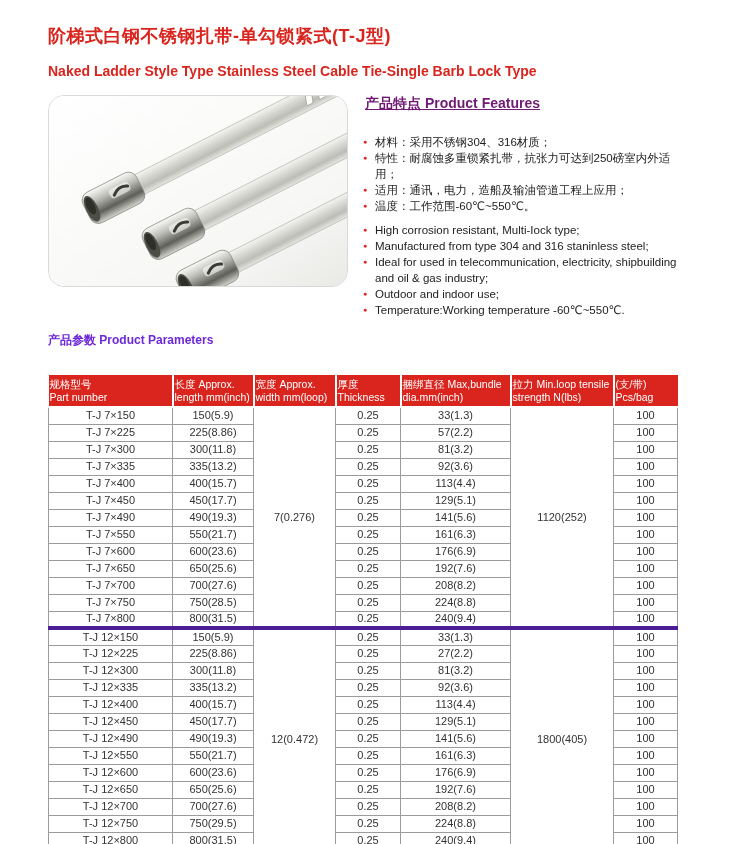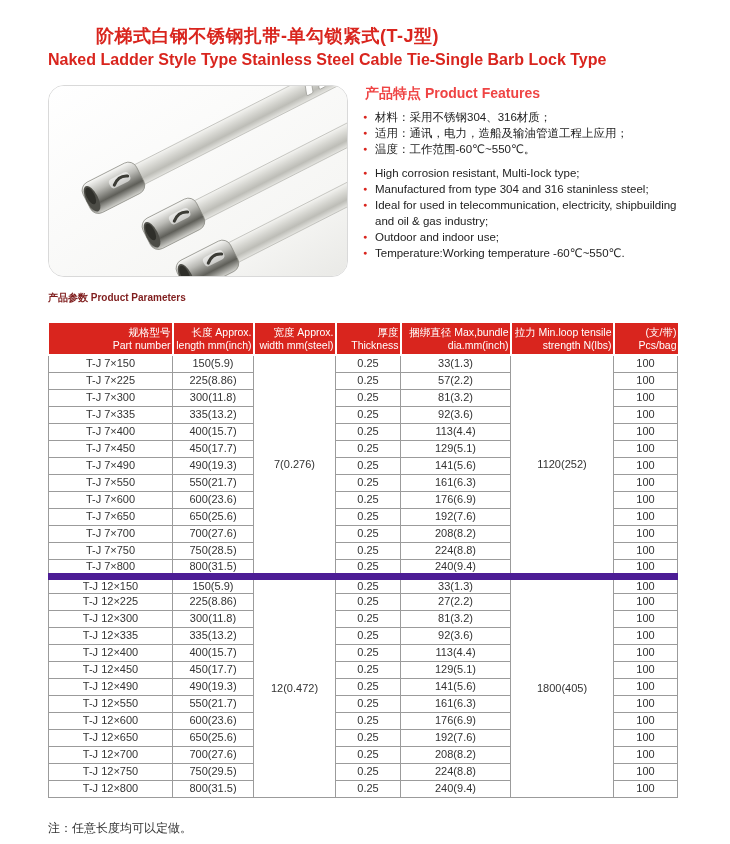--- a/index.html
+++ b/index.html
@@ -5,65 +5,65 @@
   * { margin: 0; padding: 0; box-sizing: border-box; }
   html,body { background:#fff; }
   body {
     width: 730px; height: 844px;
     font-family: "Liberation Sans", "DejaVu Sans", sans-serif;
     color: #222; overflow: hidden; position: relative;
   }
   .page { padding: 24px 40px 0 48px; }
 
   
-  .title-cn { color: var(--accent); font-size: 18px; font-weight: bold; letter-spacing: 0.5px; margin-left: 48px; }
-  .title-en { color: var(--accent); font-size: 16px; font-weight: 600; margin-top: 3px; }
+  .title-cn { color: var(--accent); font-size: 18px; font-weight: bold; letter-spacing: 0.5px; }
+  .title-en { color: var(--accent); font-size: 14px; font-weight: 600; margin-top: 15px; }
 
   
   .top-section { display: flex; margin-top: 16px; }
   .photo-frame {
     width: 300px; height: 192px; flex: 0 0 auto;
     border: 1px solid #d9d9d9; border-radius: 16px;
     overflow: hidden; background: #fff;
   }
   .photo-frame svg { display:block; }
 
   .features { margin-left: 17px; width: 330px; }
-  .features h2 { font-size: 14px; font-weight: bold; color: #ef4444; margin-bottom: 6px; }
+  .features h2 { font-size: 14px; font-weight: bold; color: #701a75; margin-bottom: 21px; text-decoration: underline; }
   .features ul { list-style: none; }
   .features li {
     position: relative; padding-left: 10px;
     font-size: 11.5px; line-height: 16px; color: #222;
   }
   .features li::before {
     content: "●"; position: absolute; left: -2px; top: 0;
     color: var(--accent); font-size: 7px; line-height: 16px;
   }
   .features .gap { height: 8px; }
 
   
-  .params-heading { font-size: 10px; font-weight: bold; color: #7f1d1d; margin-top: 14px; margin-bottom: 16px; }
+  .params-heading { font-size: 12px; font-weight: bold; color: #6d28d9; margin-top: 14px; margin-bottom: 24px; }
 
   table.params {
     border-collapse: collapse; table-layout: fixed; width: 629px;
     font-size: 11px; color: #333;
   }
   table.params th {
     background: var(--accent); color: #fff; font-weight: normal;
-    border: 2px solid #fff; padding: 3px 1px; text-align: right;
+    border: 2px solid #fff; padding: 3px 1px; text-align: left;
     font-size: 10.5px; line-height: 12.5px;
   }
   table.params th:first-child { border-left: none; }
   table.params th:last-child { border-right: none; margin-left: 32px; }
   table.params td {
     border: 1px solid #9b9b9b; text-align: center;
     height: 17px; padding: 0 2px; line-height: 13px;
     vertical-align: middle; background: #fff;
   }
-  table.params tr.group-start td { border-top: 7px solid #4c1d95; text-align: center; }
+  table.params tr.group-start td { border-top: 4px solid #4c1d95; text-align: center; }
   .note { font-size: 12px; color: #333; margin-top: 22px; }
 </style>
 </head>
 <body>
 
 <div class="page">
 
   <div>
     <div class="title-cn">阶梯式白钢不锈钢扎带-单勾锁紧式(T-J型)</div>
     <div class="title-en">Naked Ladder Style Type Stainless Steel Cable Tie-Single Barb Lock Type</div>
@@ -125,20 +125,21 @@
         <g transform="translate(162,178) rotate(-27)">
             <use href="#tie"></use>
           </g>
       </svg>
     </div>
 
     <div class="features">
       <h2>产品特点 Product Features</h2>
       <ul>
           <li>材料：采用不锈钢304、316材质；</li>
+          <li>特性：耐腐蚀多重锁紧扎带，抗张力可达到250磅室内外适用；</li>
           <li>适用：通讯，电力，造船及输油管道工程上应用；</li>
           <li>温度：工作范围-60℃~550℃。</li>
         </ul>
       <div class="gap"></div>
       <ul>
           <li>High corrosion resistant, Multi-Iock type;</li>
           <li>Manufactured from type 304 and 316 staninless steel;</li>
           <li>Ideal for used in telecommunication, electricity, shipbuilding and oil &amp; gas industry;</li>
           <li>Outdoor and indoor use;</li>
           <li>Temperature:Working temperature -60℃~550℃.</li>
@@ -163,21 +164,21 @@
           <th>
             <div>规格型号</div>
             <div>Part number</div>
           </th>
           <th>
             <div>长度 Approx.</div>
             <div>length mm(inch)</div>
           </th>
           <th>
             <div>宽度 Approx.</div>
-            <div>width mm(steel)</div>
+            <div>width mm(loop)</div>
           </th>
           <th>
             <div>厚度</div>
             <div>Thickness</div>
           </th>
           <th>
             <div>捆绑直径 Max,bundle</div>
             <div>dia.mm(inch)</div>
           </th>
           <th>

